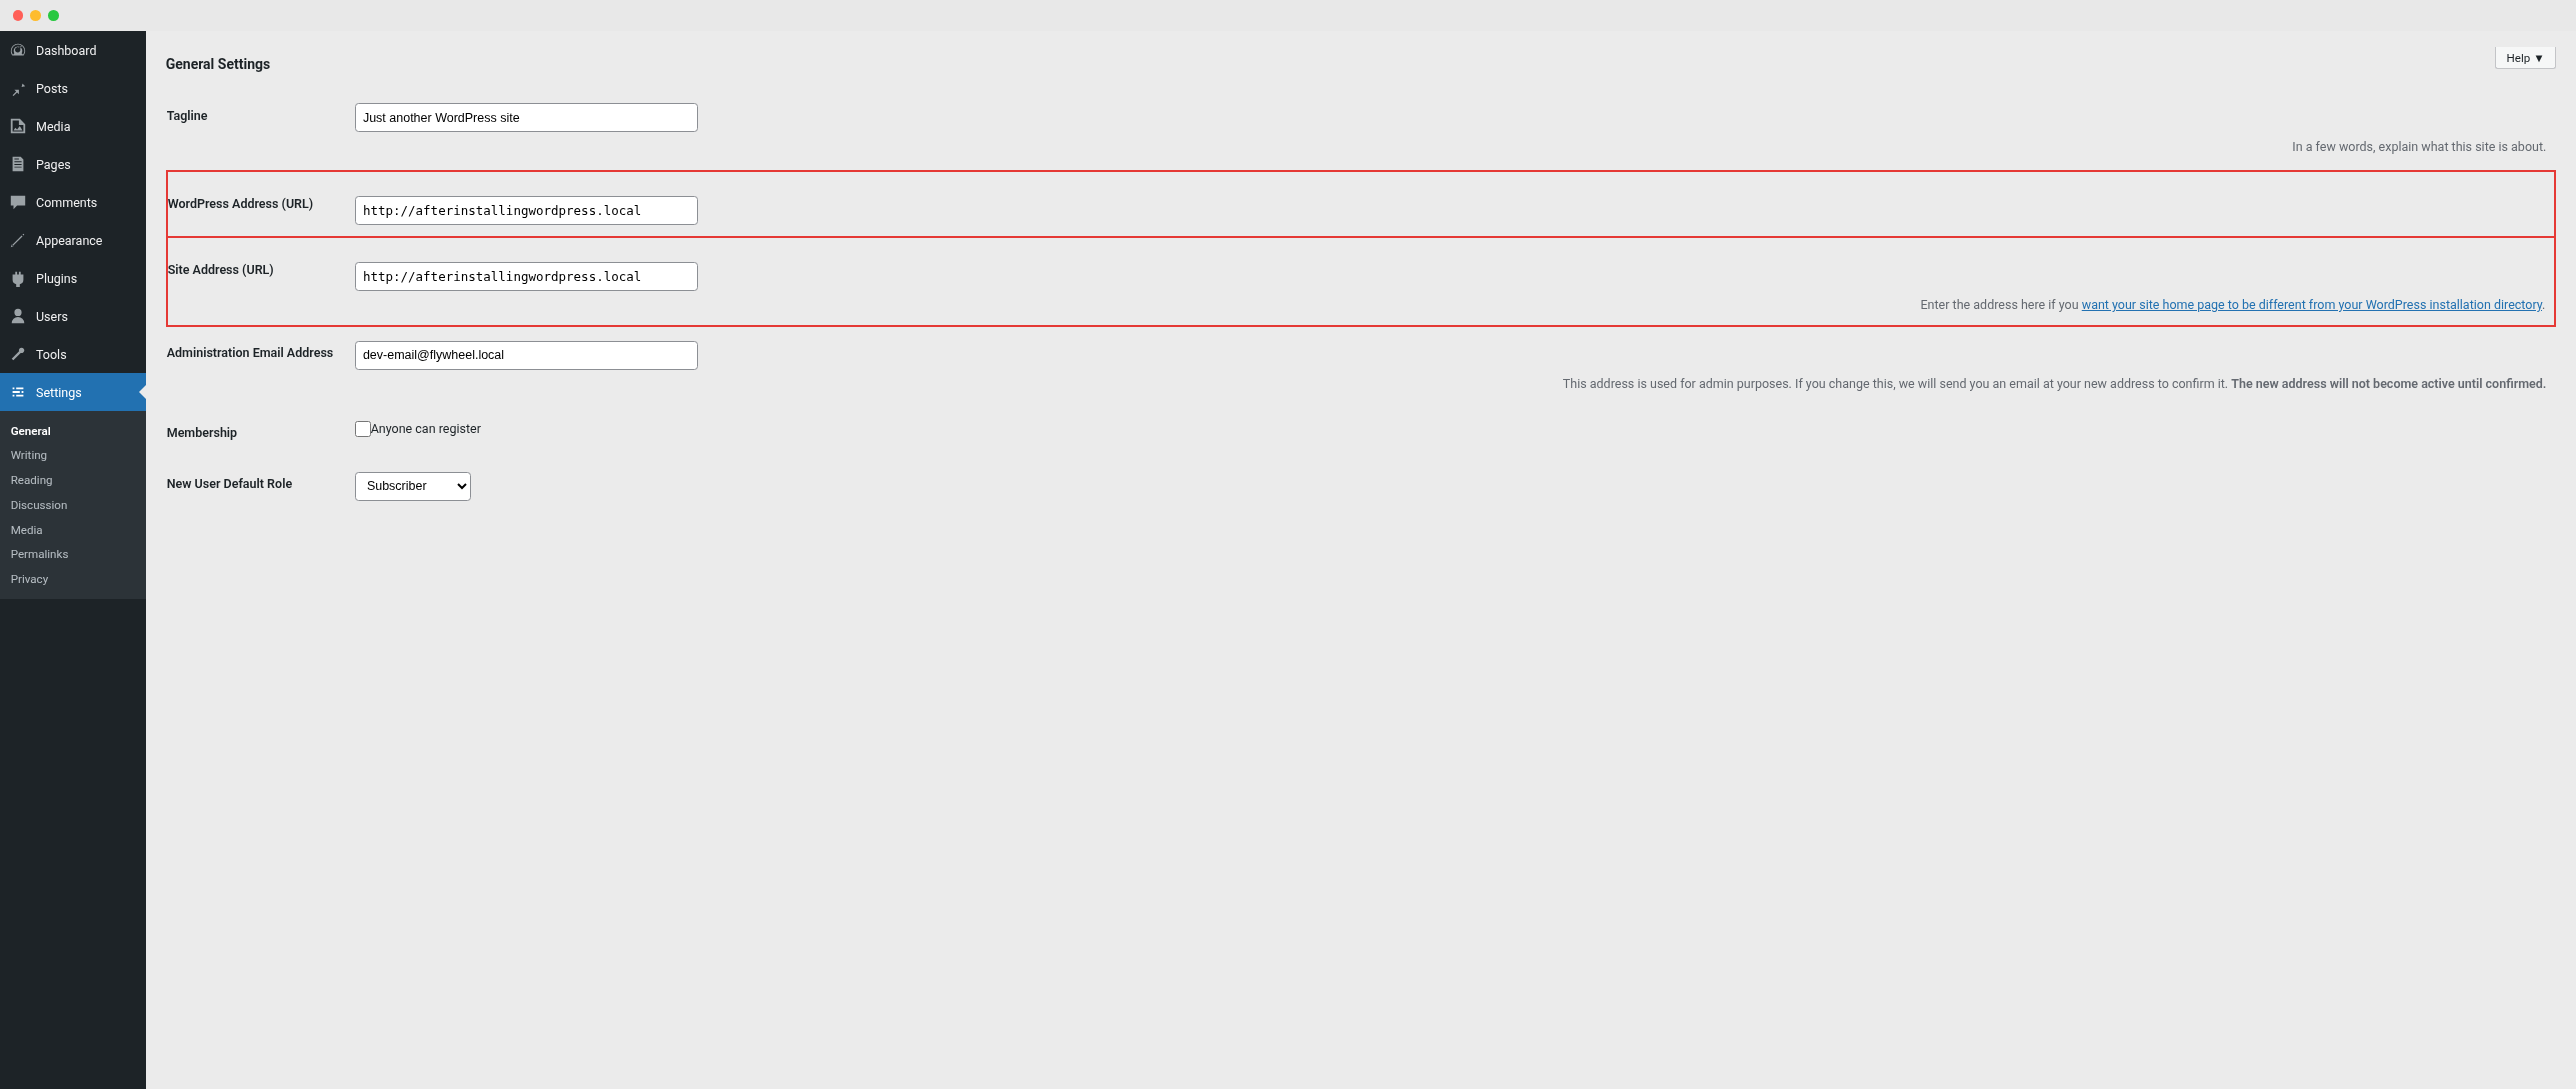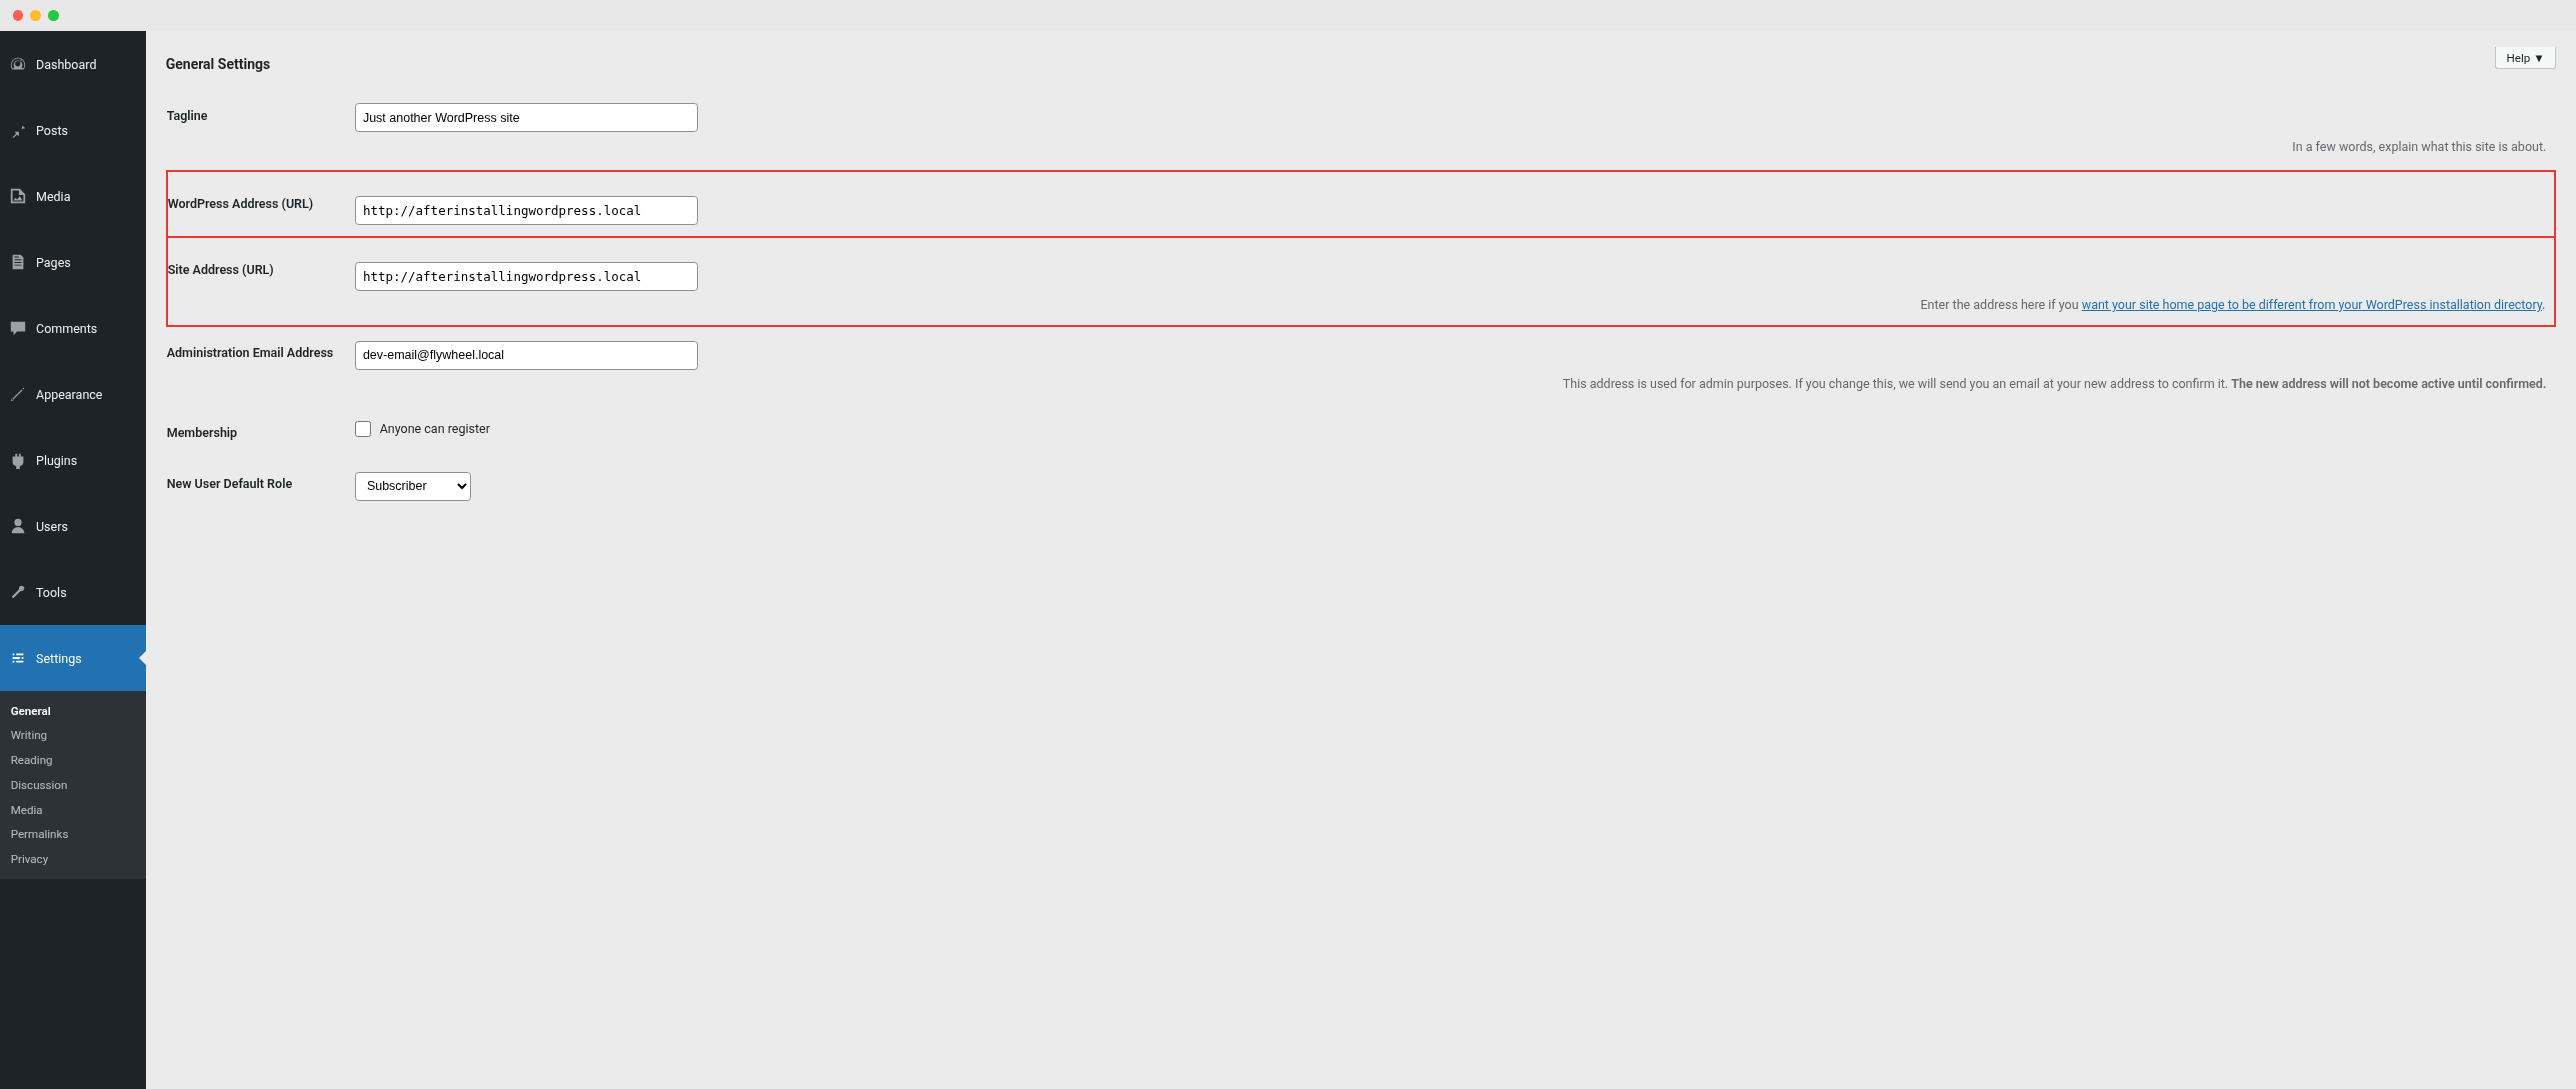--- a/index.html
+++ b/index.html
@@ -4,42 +4,42 @@
 <style>
 * { box-sizing: border-box; margin: 0; padding: 0; }
 body { font-family: -apple-system, BlinkMacSystemFont, "Segoe UI", Roboto, sans-serif; background: #ebebeb; font-size: 12.5px; color: #1d2327; }
 .titlebar { height: 31px; background: #e8e8e8; display: flex; align-items: center; padding-left: 12.5px; gap: 7.2px; }
 .traffic-light { width: 10.7px; height: 10.7px; border-radius: 50%; }
 .tl-red { background: #ff5f57; }
 .tl-yellow { background: #febc2e; }
 .tl-green { background: #28c840; }
 .container { display: flex; min-height: calc(100vh - 31px); }
 .sidebar { width: 146px; background: #1d2327; color: #f0f0f1; flex-shrink: 0; position: relative; }
-.menu-item { display: flex; align-items: center; gap: 9px; padding: 24px 9px; color: #f0f0f1; font-size: 12.5px; cursor: pointer; }
+.menu-item { display: flex; align-items: center; gap: 9px; padding: 10px 9px; color: #f0f0f1; font-size: 12.5px; cursor: pointer; }
 .menu-item.active { background: #2271b1; color: #fff; position: relative; }
 .menu-item.active::after { content: ''; position: absolute; right: 0; top: 50%; transform: translateY(-50%); border: 7.2px solid transparent; border-right-color: #ebebeb; }
 .menu-icon { width: 18px; height: 18px; display: flex; align-items: center; justify-content: center; flex-shrink: 0; }
 .menu-icon svg { width: 18px; height: 18px; fill: rgba(240,246,252,0.6); }
 .menu-item.active .menu-icon svg { fill: #fff; }
 .submenu { background: #2c3338; padding: 7.2px 0; }
 .submenu-item { padding: 5.4px 10.7px; font-size: 11.6px; color: rgba(240,246,252,0.7); cursor: pointer; }
 .submenu-item.current { color: #fff; font-weight: 600; }
 .content { flex: 1; padding: 9px 19.7px 19.7px 19.7px; position: relative; background: #ebebeb; }
 .help-tab { position: absolute; top: 16px; right: 19.7px; background: #f6f7f7; border: 0.9px solid #c3c4c7; border-top: none; padding: 3.6px 10.7px; font-size: 11.6px; cursor: pointer; border-radius: 0 0 2.7px 2.7px; }
 .page-title { font-size: 14px; font-weight: 700; color: #1d2327; margin: 16px 0 18px 0; }
 .form-table { width: 100%; border-collapse: collapse; }
 .form-table th { text-align: left; vertical-align: top; padding: 18px 9px 18px 0; width: 179px; font-size: 12.5px; font-weight: 600; color: #1d2327; }
 .form-table td { padding: 13.4px 9px; vertical-align: top; }
 .form-table input[type=text], .form-table input[type=email] { width: 343px; padding: 3.6px 7.2px; border: 0.9px solid #8c8f94; border-radius: 3.6px; font-size: 12.5px; background: #fff; height: 29px; }
 .form-table input.code { font-family: Menlo, Consolas, monospace; font-size: 12.5px; }
 .form-table select { padding: 3.6px 25px 3.6px 7.2px; border: 0.9px solid #8c8f94; border-radius: 3.6px; font-size: 12.5px; background: #fff; height: 29px; min-width: 116px; }
 .description { color: #646970; font-size: 12.5px; margin-top: 5.4px; line-height: 1.5; text-align: right; }
 .description a { color: #2271b1; text-decoration: underline; }
 .description strong { font-weight: 600; }
-.checkbox-row { display: flex; align-items: center; gap: 9px; }
+.checkbox-row { display: flex; align-items: center; }
 .checkbox-row input[type=checkbox] { width: 16px; height: 16px; border: 0.9px solid #8c8f94; border-radius: 3.6px; }
 .site-title-wrap { position: relative; width: 343px; }
 .contact-icon { position: absolute; right: 5.4px; top: 50%; transform: translateY(-50%); width: 16px; height: 14.3px; background: #7a7a7a; border-radius: 1.8px; }
 .highlight-box { border: 2.7px solid #e53935; padding: 7.2px 0; }
 .highlight-box th, .highlight-box td { padding-top: 24px; padding-bottom: 10.7px; }
 </style>
 </head>
 <body>
 
 <div class="titlebar">

